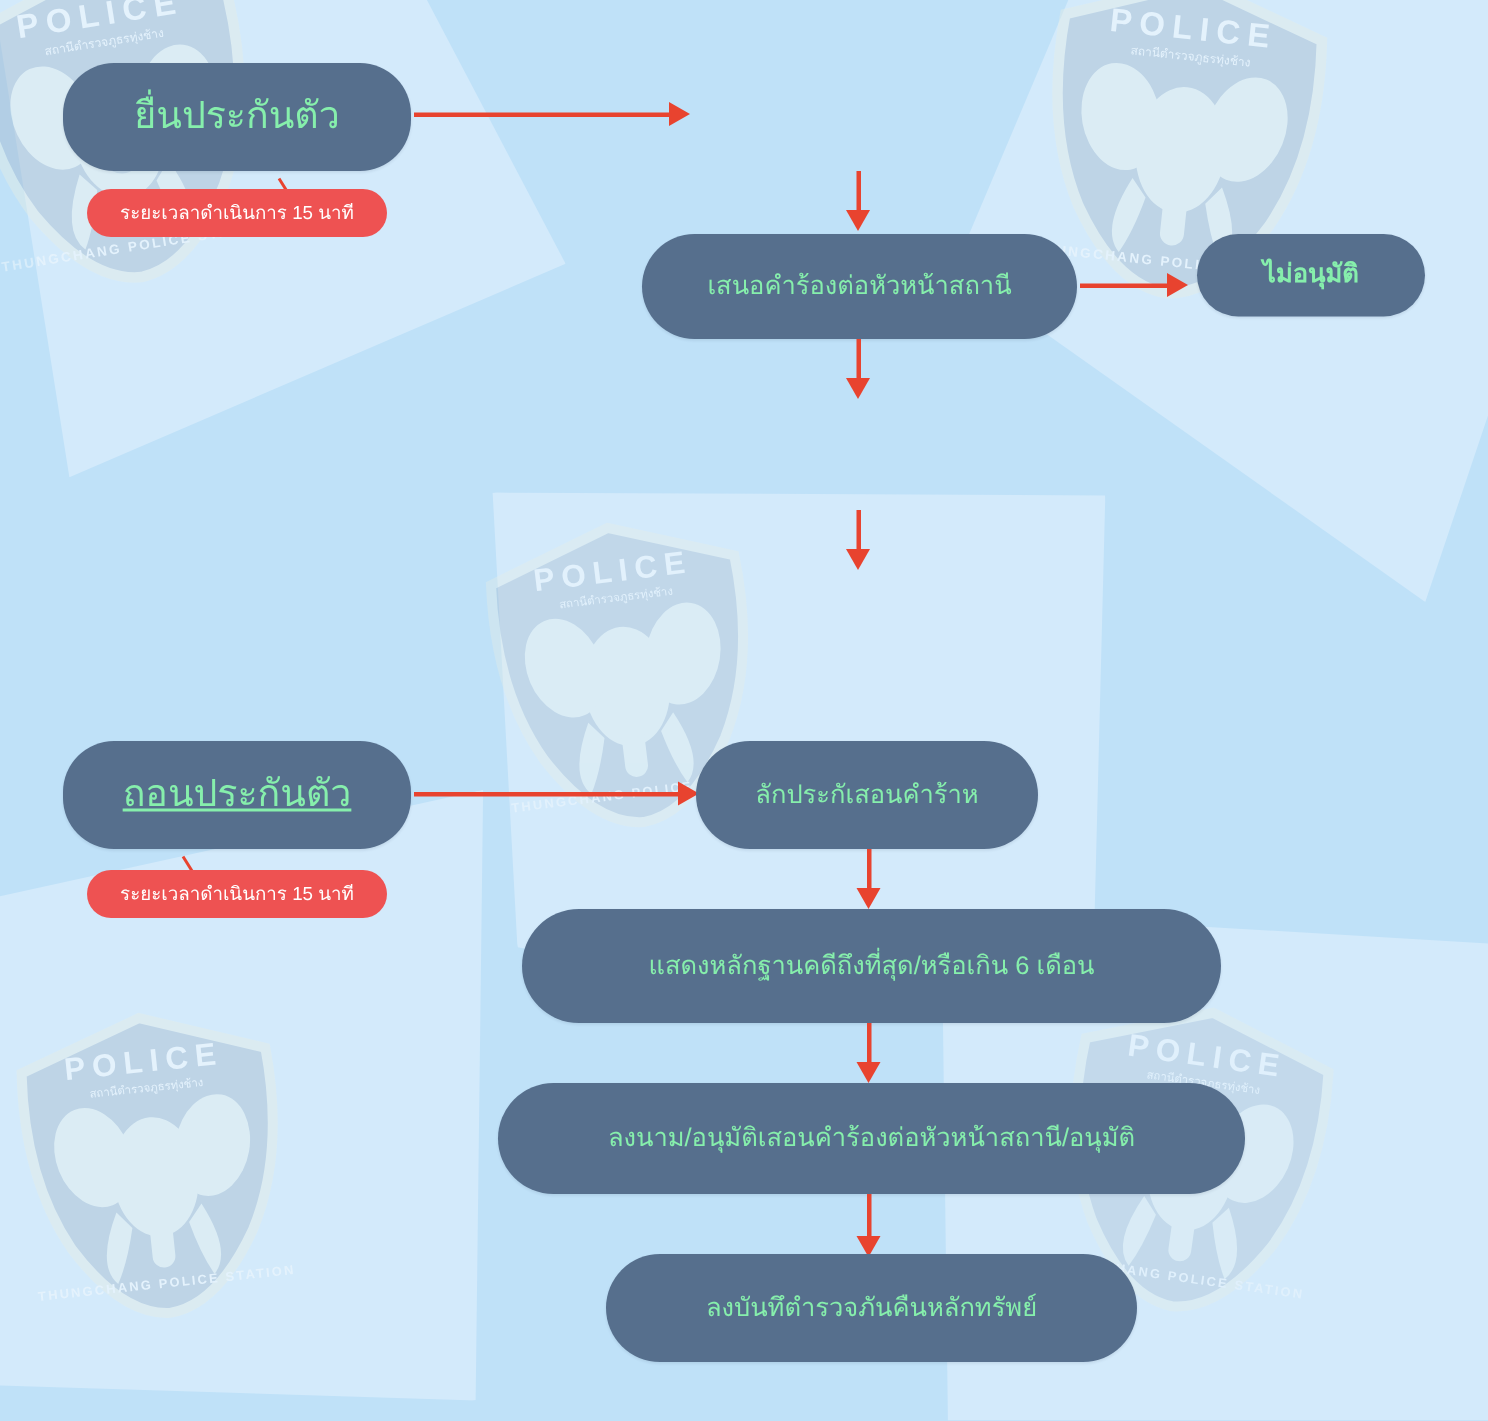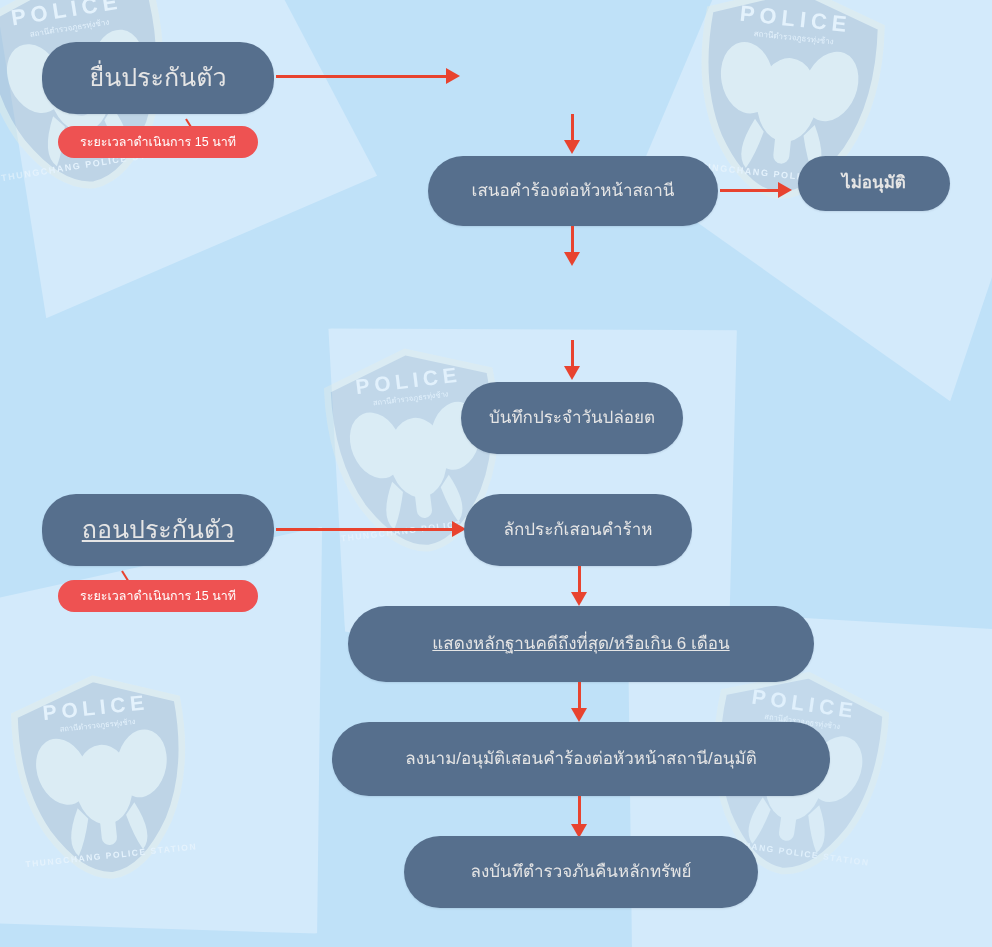--- a/index.html
+++ b/index.html
@@ -71,21 +71,21 @@
   .wm.w2 { left: 688px;  top: -18px;  width: 200px; height: 220px; transform: rotate(6deg);  }
   .wm.w3 { left: 322px;  top: 345px;  width: 190px; height: 210px; transform: rotate(-7deg); opacity:0.34; }
   .wm.w4 { left: 8px;    top: 672px;  width: 190px; height: 210px; transform: rotate(-6deg); }
   .wm.w5 { left: 700px;  top: 668px;  width: 190px; height: 210px; transform: rotate(8deg);  opacity:0.30; }
 
   
   .node {
     position: absolute;
     box-sizing: border-box;
     background: #566f8d;
-    color: #e5e5e5;
+    color: #86efac;
     border-radius: 999px;
     display: flex;
     align-items: center;
     justify-content: center;
     text-align: center;
     line-height: 1.35;
     padding: 6px 14px;
     overflow: hidden;
     white-space: nowrap;
     box-shadow: 0 1px 2px rgba(20,40,70,0.10);
@@ -275,37 +275,36 @@
 
   <div class="node small" style="left:798px; top:156px; width:152px; height:55px;font-weight:bold;">ไม่อนุมัติ</div>
 
   <div class="conn v" style="left:571px; top:226px; height:32px;"></div>
   <div class="arrow down" style="left:564px; top:252px;"></div>
 
 
   <div class="conn v" style="left:571px; top:340px; height:32px;"></div>
   <div class="arrow down" style="left:564px; top:366px;"></div>
 
-  <div class="node step" style="left:461px; top:382px; width:222px; height:72px;">บันทึกประจำวันปล่อยต</div>
 
   <div class="node start" style="left:42px; top:494px; width:232px; height:72px;text-decoration:underline;">ถอนประกันตัว</div>
 
   <div class="leader" style="left:122px; top:570px; width:24px; transform:rotate(58deg);"></div>
 
   <div class="badge" style="left:58px; top:580px; width:200px; height:32px;">ระยะเวลาดำเนินการ 15 นาที</div>
 
   <div class="conn h" style="left:276px; top:528px; width:180px;"></div>
   <div class="arrow right" style="left:452px; top:521px;"></div>
 
   <div class="node step" style="left:464px; top:494px; width:228px; height:72px;">ลักประกัเสอนคำร้าห</div>
 
   <div class="conn v" style="left:578px; top:566px; height:32px;"></div>
   <div class="arrow down" style="left:571px; top:592px;"></div>
 
-  <div class="node step" style="left:348px; top:606px; width:466px; height:76px;text-decoration:underline;">แสดงหลักฐานคดีถึงที่สุด/หรือเกิน 6 เดือน</div>
+  <div class="node step" style="left:348px; top:606px; width:466px; height:76px;">แสดงหลักฐานคดีถึงที่สุด/หรือเกิน 6 เดือน</div>
 
   <div class="conn v" style="left:578px; top:682px; height:32px;"></div>
   <div class="arrow down" style="left:571px; top:708px;"></div>
 
   <div class="node step" style="left:332px; top:722px; width:498px; height:74px;">ลงนาม/อนุมัติเสอนคำร้องต่อหัวหน้าสถานี/อนุมัติ</div>
 
   <div class="conn v" style="left:578px; top:796px; height:34px;"></div>
   <div class="arrow down" style="left:571px; top:824px;"></div>
 
   <div class="node step" style="left:404px; top:836px; width:354px; height:72px;">ลงบันทึตำรวจภันคืนหลักทรัพย์</div>

